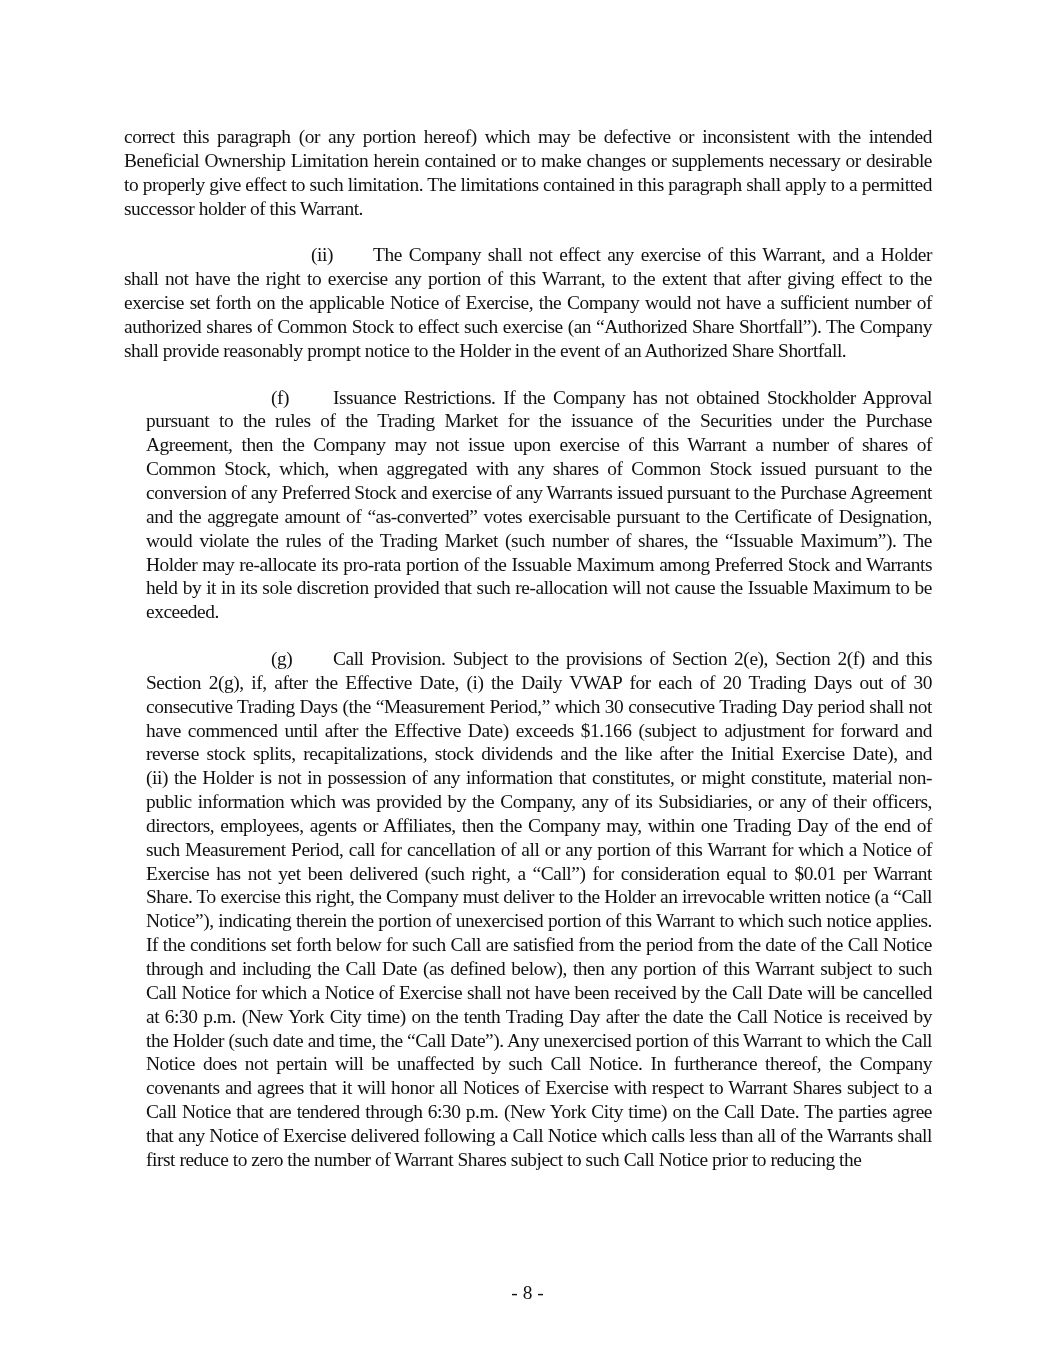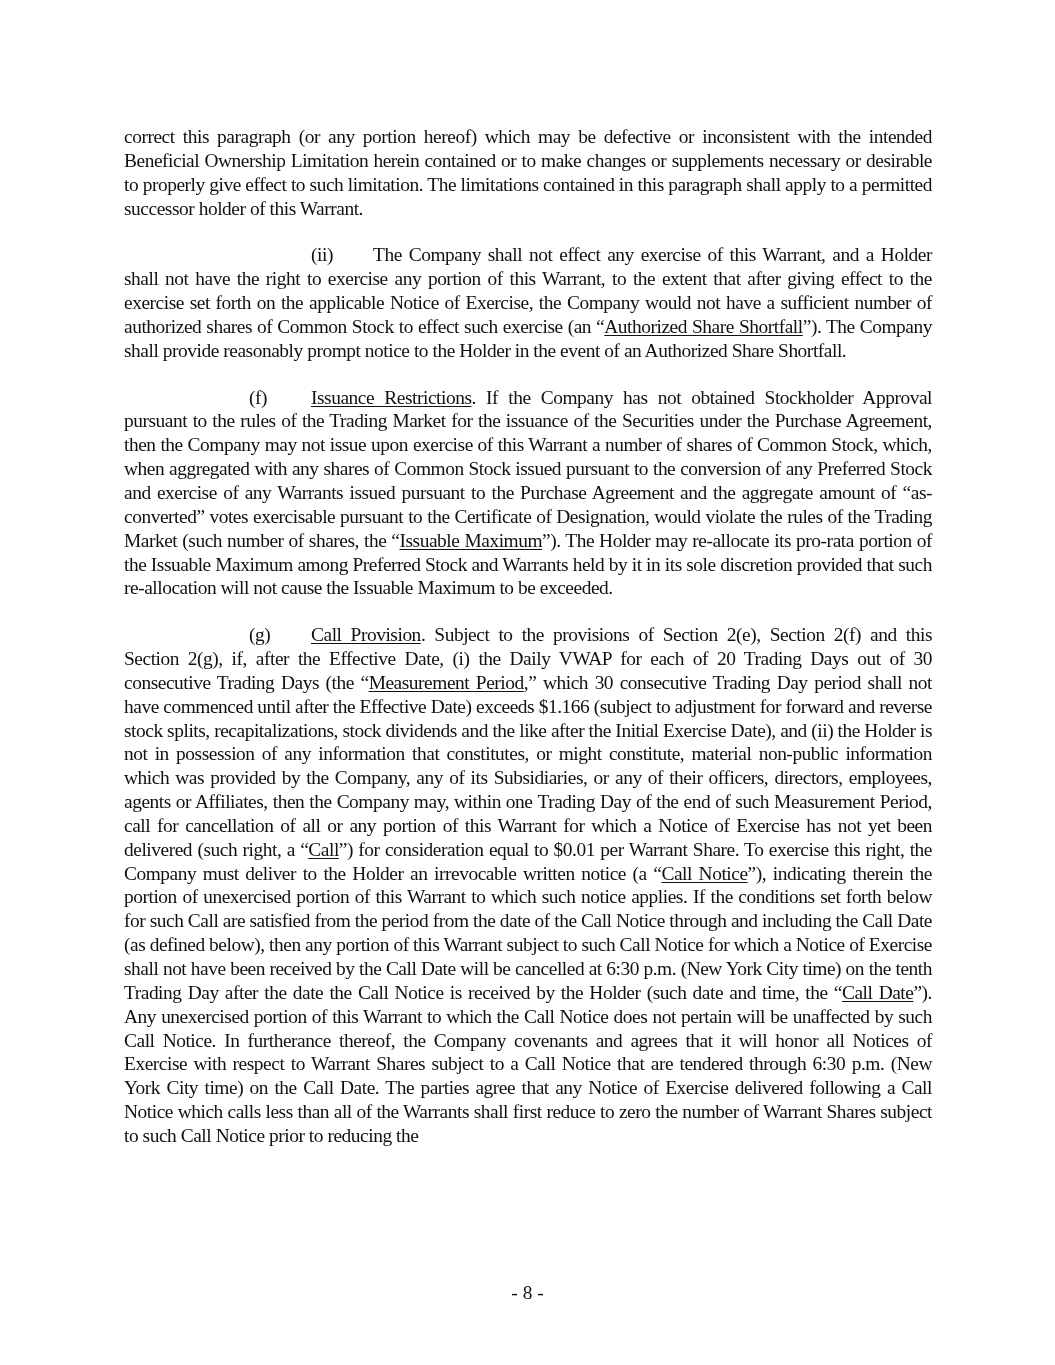--- a/index.html
+++ b/index.html
@@ -31,29 +31,28 @@
     }
     .para {
       margin: 0 0 23px 0;
       font-size: 19.4px;
       line-height: 23.85px;
       text-align: justify;
       letter-spacing: -0.45px;
       word-spacing: 0px;
     }
     .indent-ii { text-indent: 187px; }
-    .indent-sub { text-indent: 125px; }
+    .indent-sub { text-indent: 125px; margin-left: 22px; }
     .label {
       display: inline-block;
       text-indent: 0;
       width: 62px;
       font-family: Liberation Serif, serif;
     }
     .u {
-      text-decoration: underline;
       text-underline-offset: 2px;
       text-decoration-thickness: 1px;
     }
     .page-number {
       position: absolute;
       left: 0;
       width: 1055px;
       top: 1281px;
       text-align: center;
       font-size: 19.4px;

